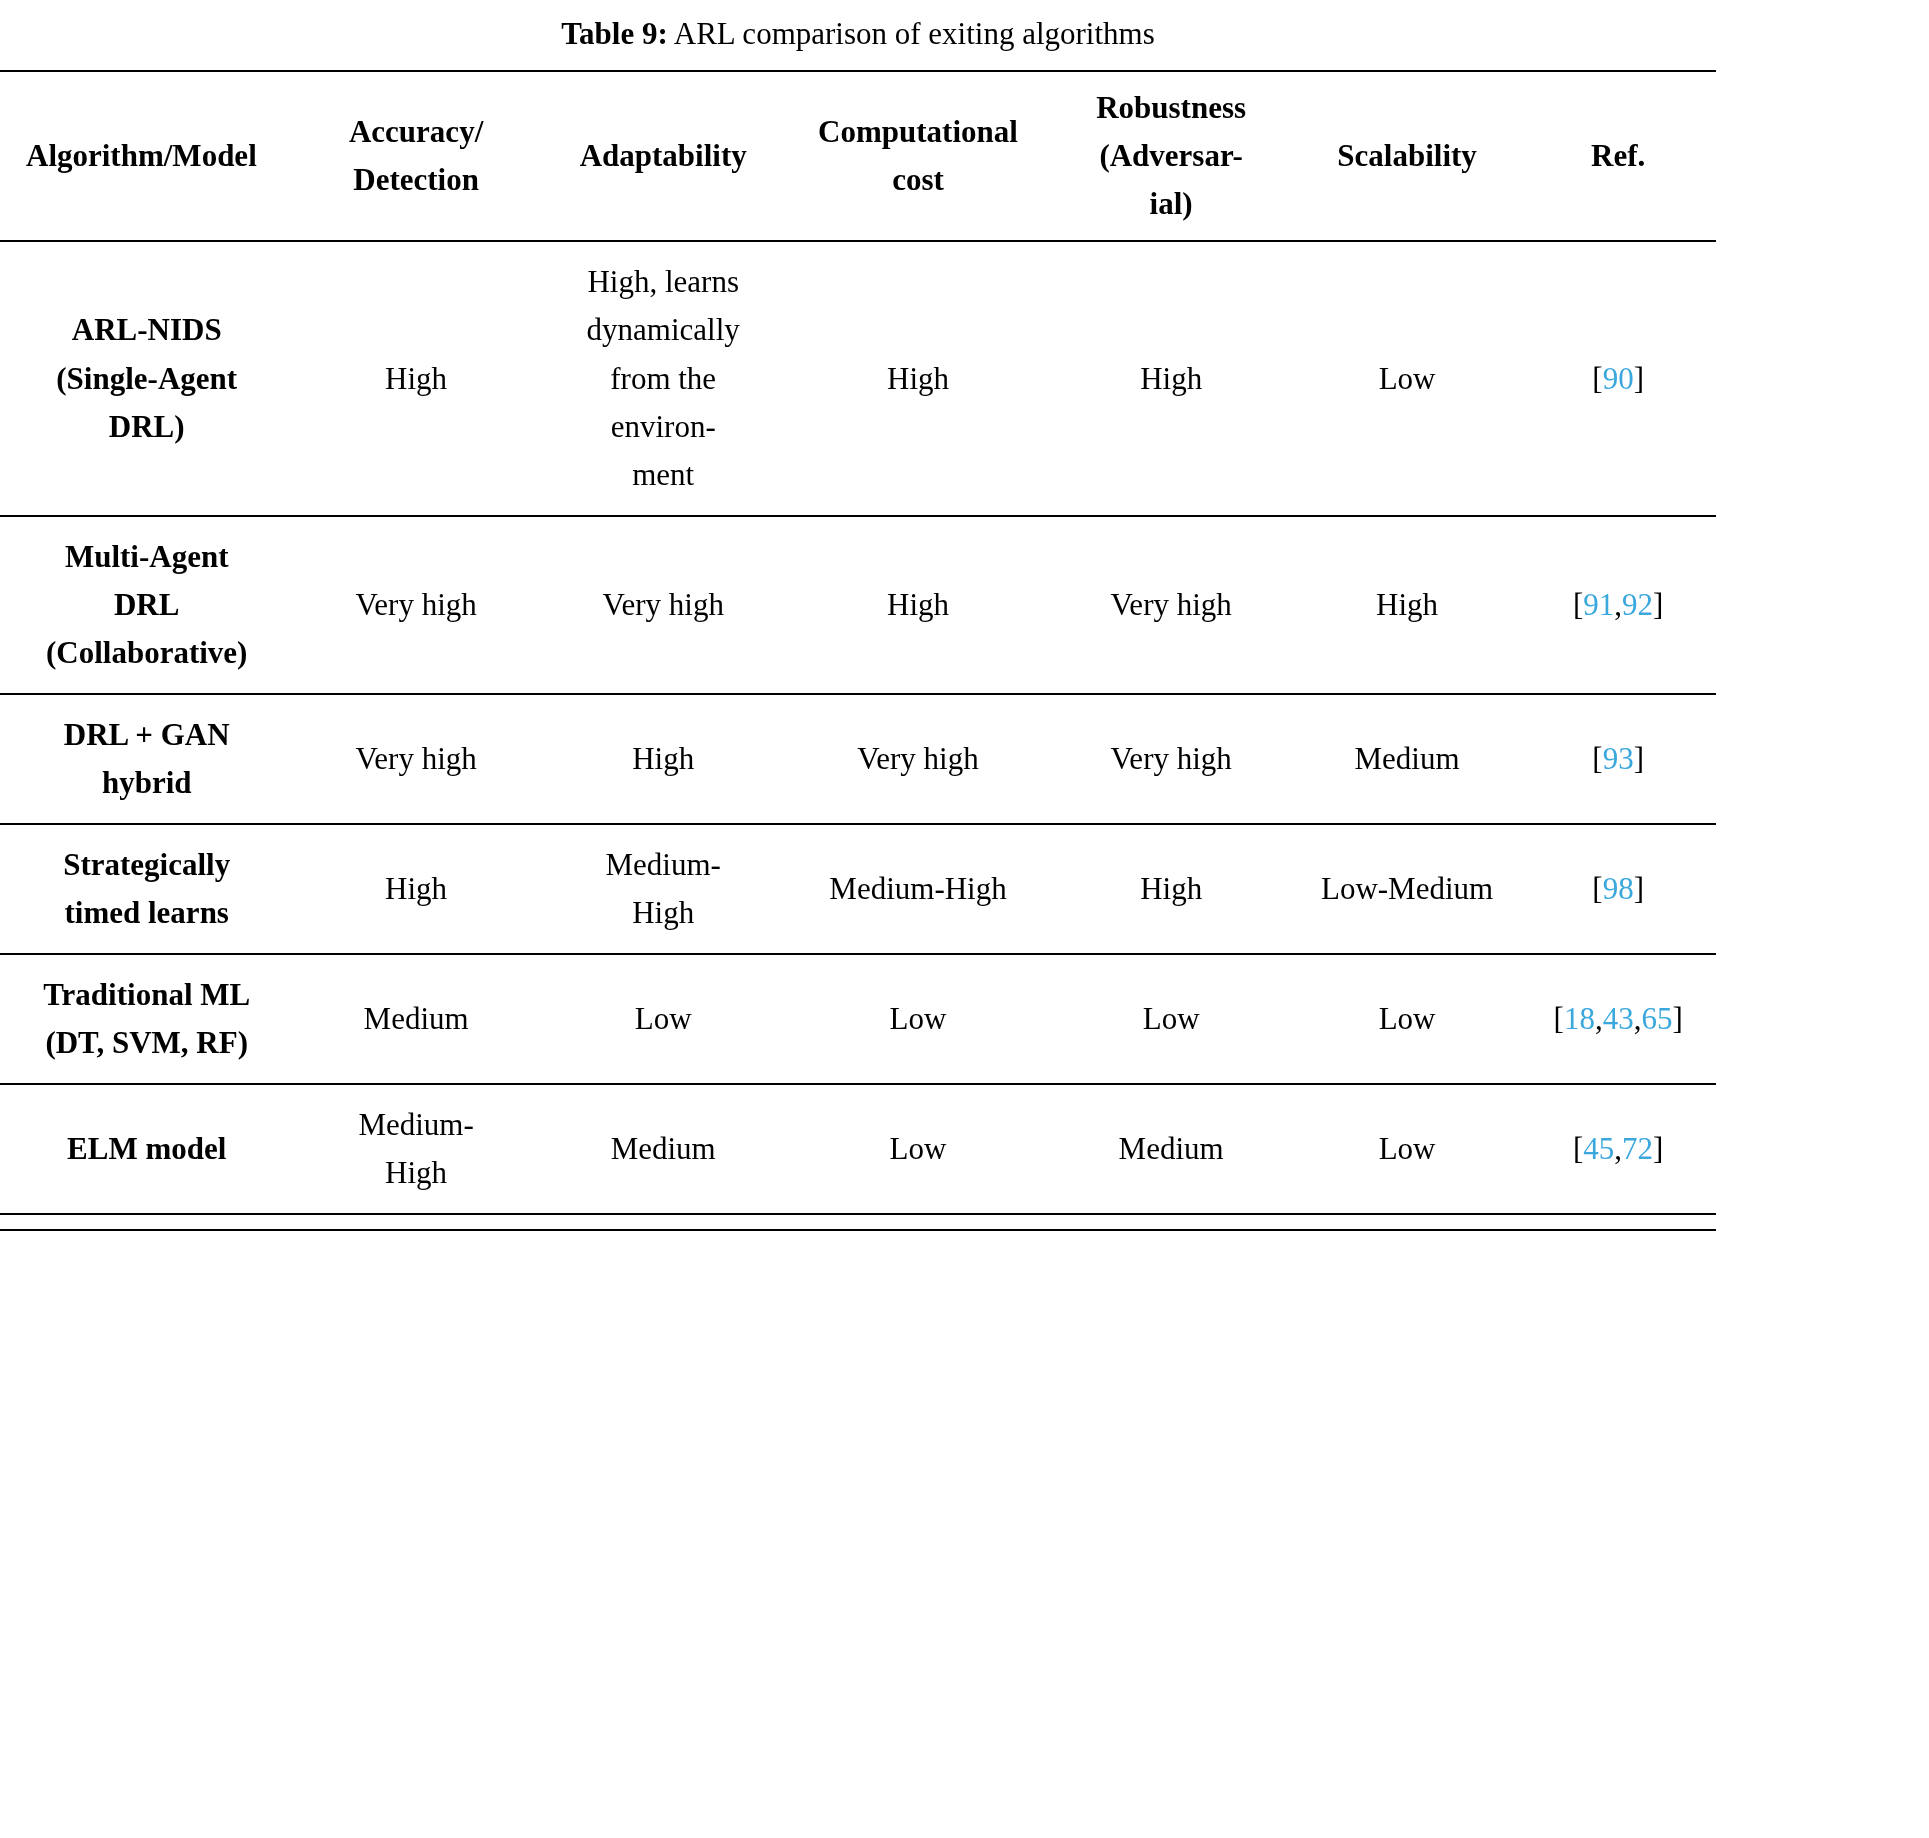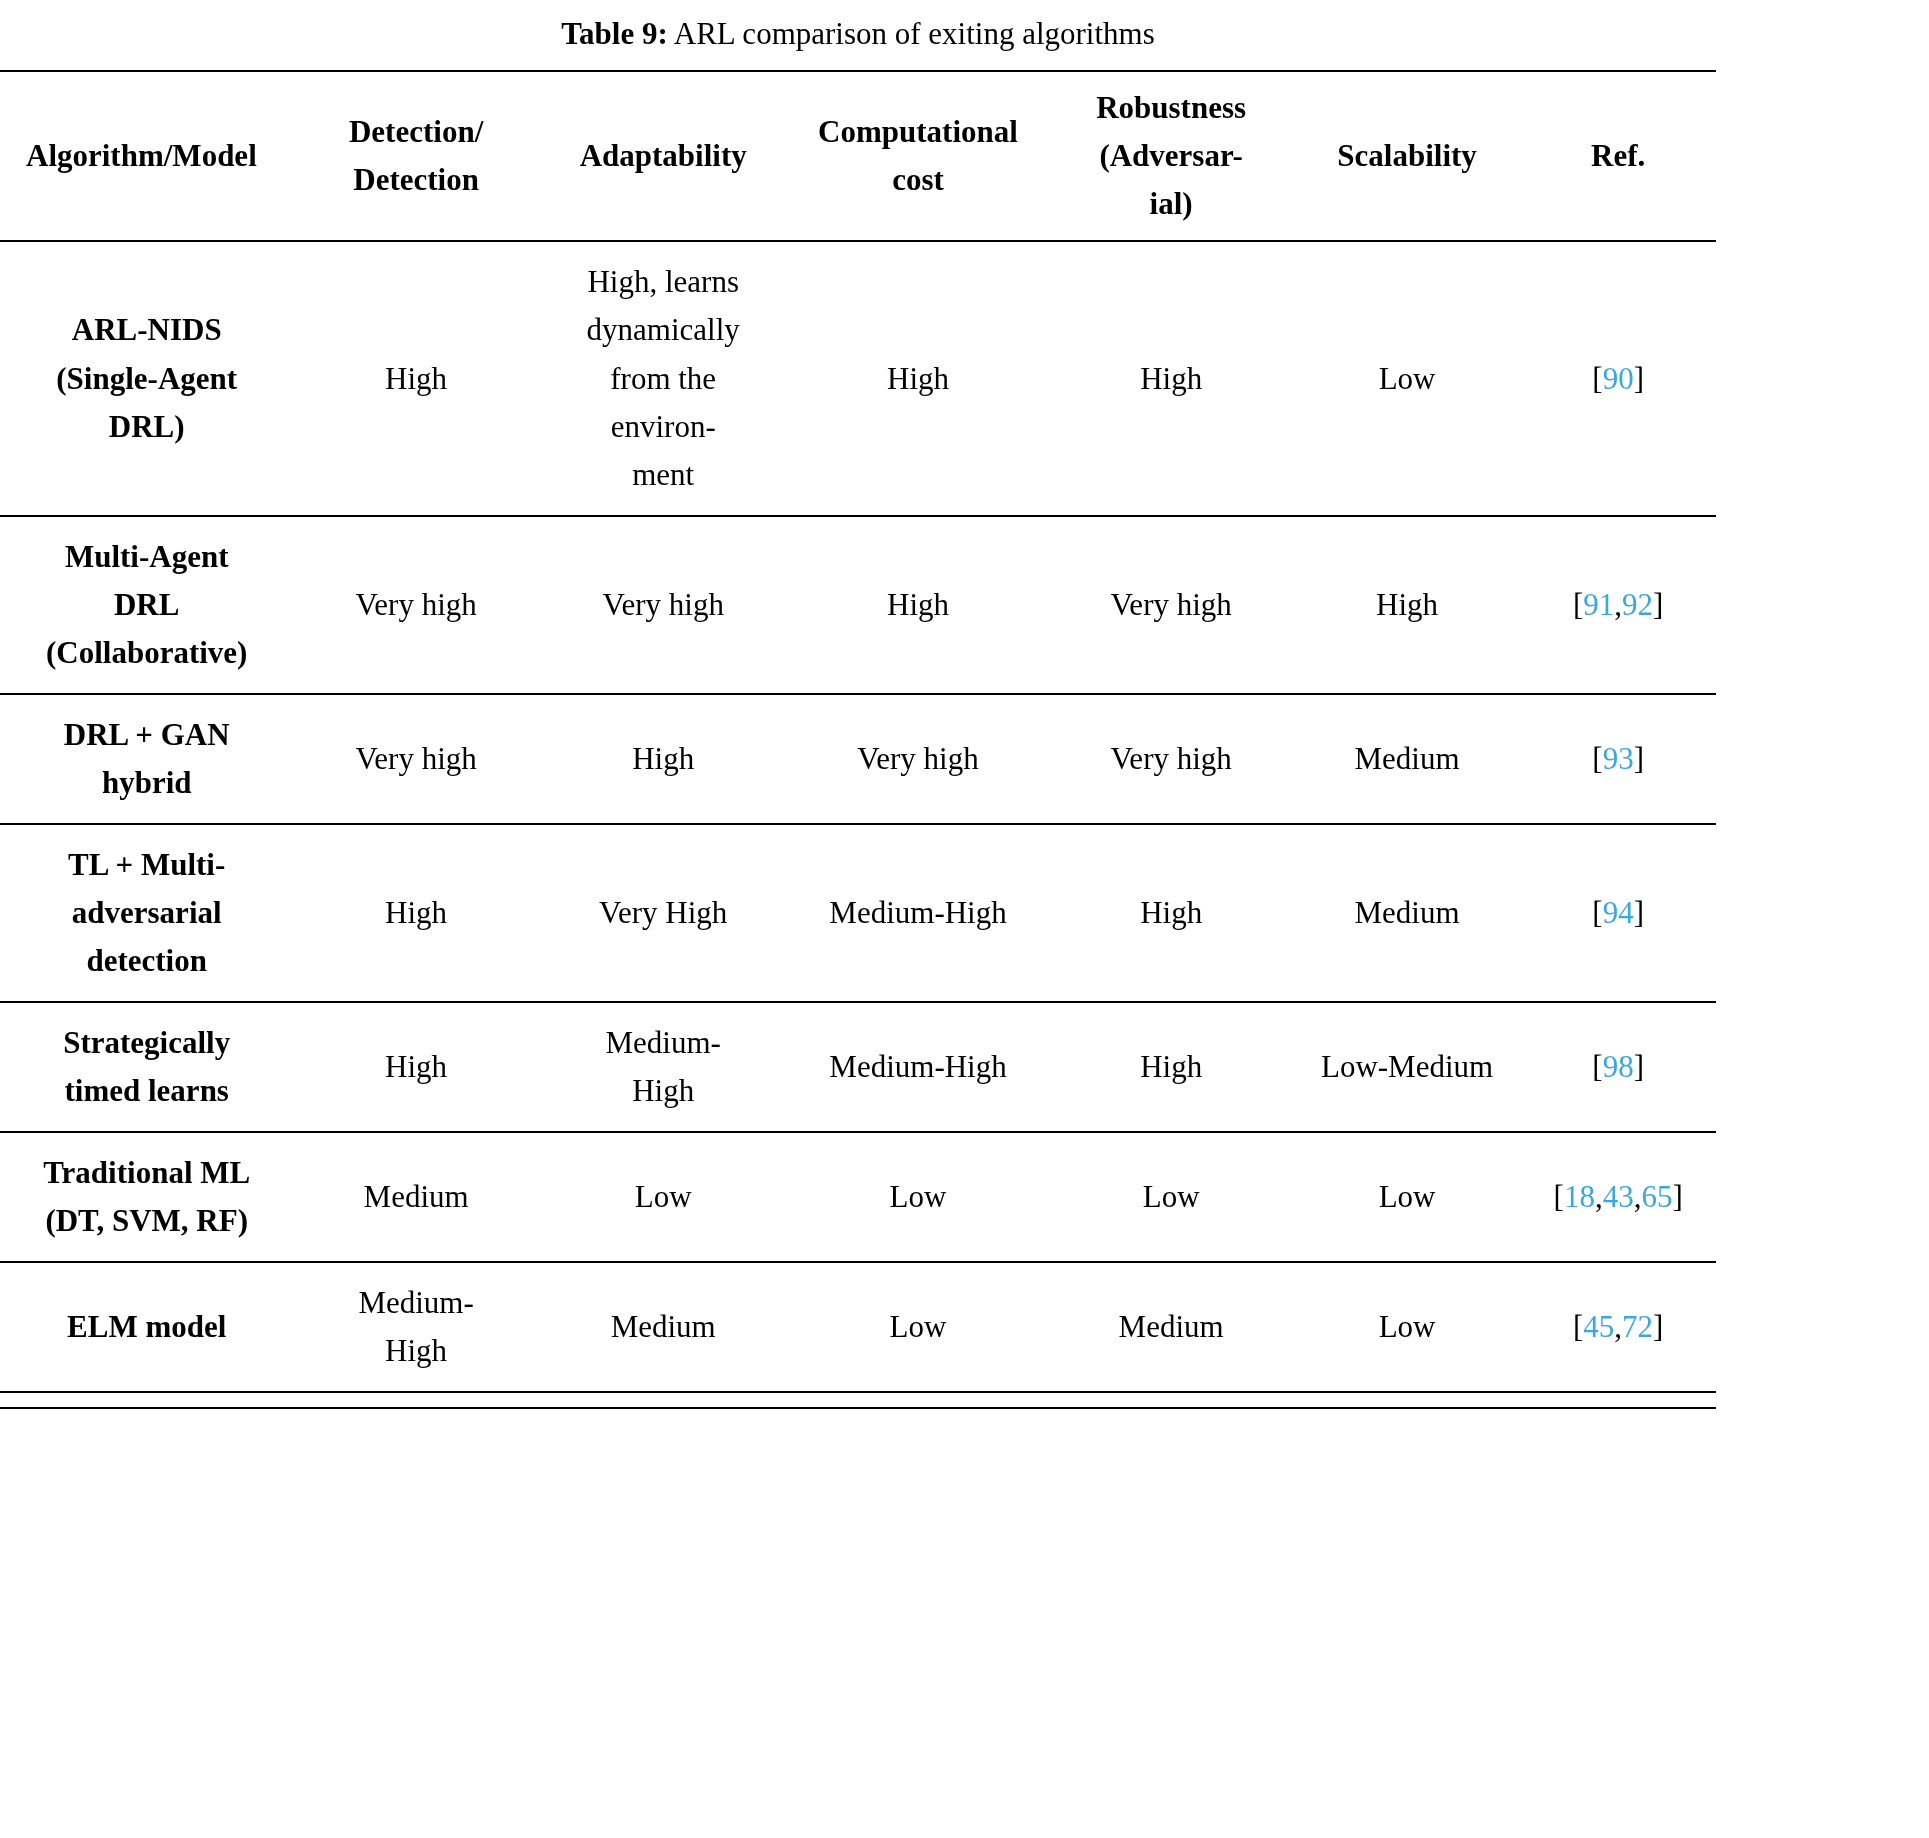--- a/index.html
+++ b/index.html
@@ -59,21 +59,21 @@
       <col style="width:14.3%">
       <col style="width:14.5%">
       <col style="width:15.2%">
       <col style="width:14.3%">
       <col style="width:13.2%">
       <col style="width:11.4%">
     </colgroup>
     <thead>
       <tr>
         <th class="col-alg">Algorithm/Model</th>
-        <th>Detection/
+        <th>Accuracy/
 Detection</th>
         <th>Adaptability</th>
         <th>Computational
 cost</th>
         <th>Robustness
 (Adversar-
 ial)</th>
         <th>Scalability</th>
         <th>Ref.</th>
       </tr>
@@ -109,31 +109,20 @@
         <td class="alg">DRL + GAN
 hybrid</td>
         <td>Very high</td>
         <td>High</td>
         <td>Very high</td>
         <td>Very high</td>
         <td>Medium</td>
         <td class="ref">[<span class="ref-num" style="color: rgb(58, 167, 221);">93</span>]</td>
       </tr>
       <tr>
-        <td class="alg">TL + Multi-
-adversarial
-detection</td>
-        <td>High</td>
-        <td>Very High</td>
-        <td>Medium-High</td>
-        <td>High</td>
-        <td>Medium</td>
-        <td class="ref">[<span class="ref-num" style="color: rgb(58, 167, 221);">94</span>]</td>
-      </tr>
-      <tr>
         <td class="alg">Strategically
 timed learns</td>
         <td>High</td>
         <td>Medium-
 High</td>
         <td>Medium-High</td>
         <td>High</td>
         <td>Low-Medium</td>
         <td class="ref">[<span class="ref-num" style="color: rgb(58, 167, 221);">98</span>]</td>
       </tr>

